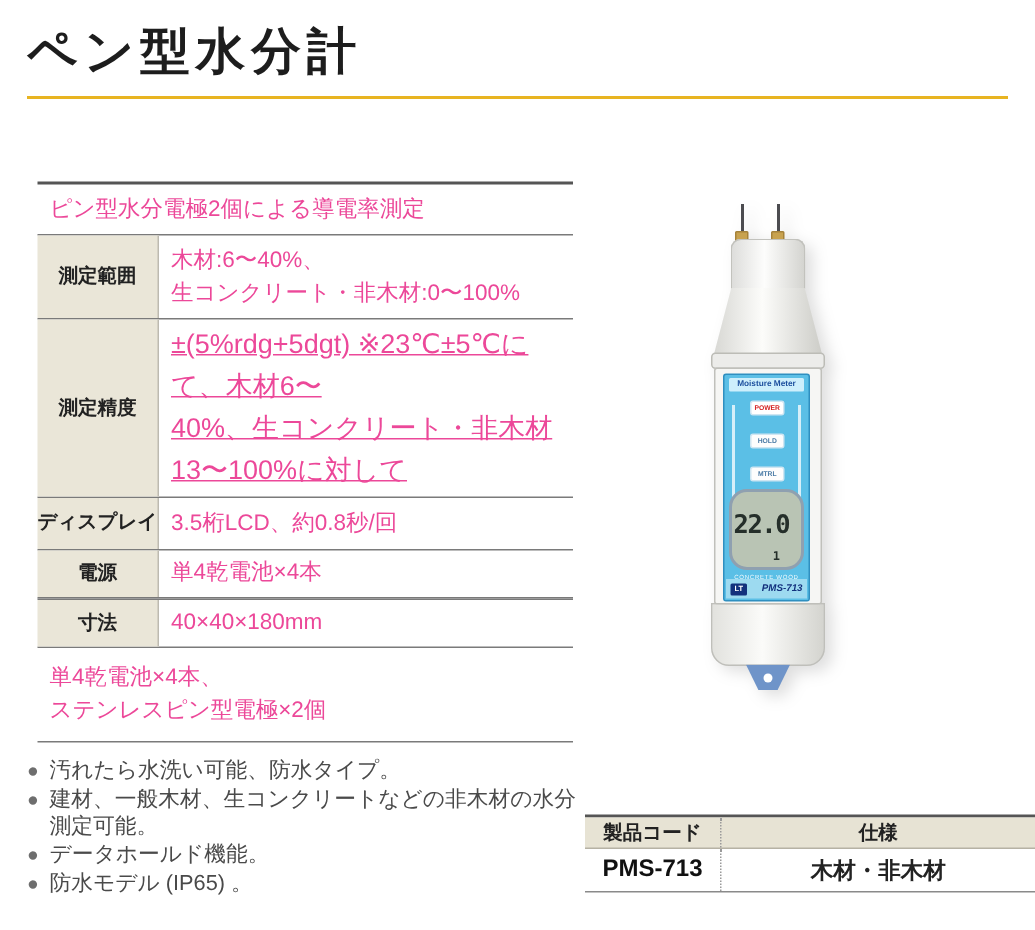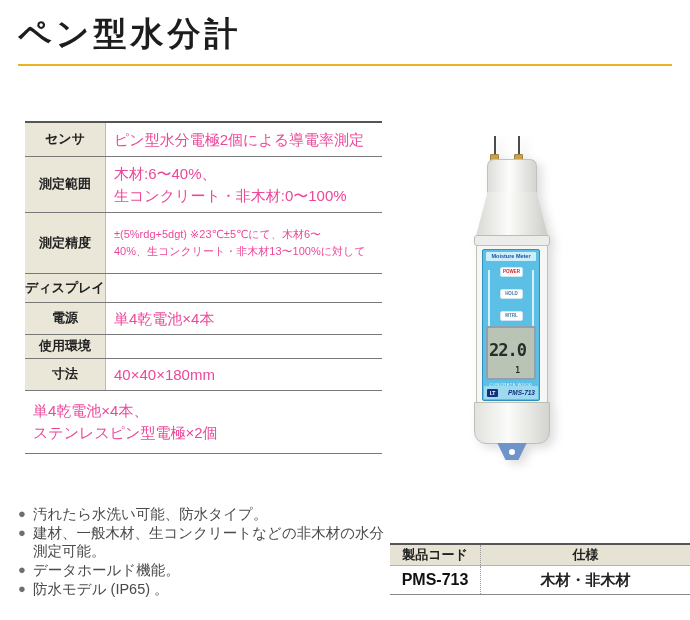--- a/index.html
+++ b/index.html
@@ -26,21 +26,21 @@
   .slabel{
     width:80px;flex:0 0 80px;background:#eae6d8;
     display:flex;align-items:center;justify-content:center;
     font-weight:bold;font-size:13px;color:#222;text-align:center;
     border-right:1px solid #bdbab0;line-height:1.25;
   }
   .svalue{
     flex:1;display:flex;align-items:center;padding:3px 4px 3px 8px;
     white-space:pre-line;line-height:1.45;color:#ec4899;
   }
-  .svalue.small{font-size:11px;line-height:1.55;}
+  .svalue.small{font-size:18px;line-height:1.55;text-decoration:underline;}
   .h27{min-height:27px}.h50{min-height:49px}.h55{min-height:54px}
   .h28{min-height:28px}.h26{min-height:25px}.h25{min-height:23px}
   .h24{min-height:23px}.h56{min-height:56px}
   
   .notes{position:absolute;left:18px;top:505px;width:380px;
     font-size:14.5px;color:#4a4a4a;line-height:18px;}
   .note-item{display:flex;margin-bottom:1px;}
   .note-glyph{flex:0 0 15px;color:#6e6e6e;font-size:13px;line-height:18px;}
   .note-text{flex:1;}
   
@@ -81,21 +81,21 @@
     font-size:5.5px;line-height:9px;color:#1c4f9e;font-weight:bold;}
   .deco-line{position:absolute;top:20px;width:2px;height:62px;background:rgba(255,255,255,.75);}
   .deco-line.dl{left:5px}.deco-line.dr{right:5px}
   .dev-btn{position:absolute;left:17px;width:23px;height:10px;background:#fdfdfd;
     border:1px solid #cfe6f2;border-radius:2px;box-sizing:border-box;
     text-align:center;font-size:4.5px;line-height:8px;font-weight:bold;}
   .dev-btn.power{top:17px;color:#d41f1f;background:#fff;}
   .dev-btn.hold{top:39px;color:#4a7ba6;}
   .dev-btn.mtrl{top:61px;color:#4a7ba6;}
   .lcd{position:absolute;left:3px;top:76px;width:50px;height:54px;
-    background:#b9c4b4;border:2px solid #8fa0b0;border-radius:2px;box-sizing:border-box;}
+    background:#b9c4b4;border:2px solid #8fa0b0;border-radius:12px;box-sizing:border-box;}
   .lcd-value{position:absolute;right:8px;top:12px;
     font-family:"DejaVu Sans Mono",monospace;font-size:17px;font-weight:bold;
     color:#252f2a;letter-spacing:-1px;}
   .lcd-sub{position:absolute;right:14px;bottom:3px;
     font-family:"DejaVu Sans Mono",monospace;font-size:8px;font-weight:bold;color:#252f2a;}
   .scale-labels{position:absolute;left:0;right:0;top:132px;text-align:center;
     font-size:4px;color:rgba(255,255,255,.95);letter-spacing:.5px;}
   .brand-band{position:absolute;left:1px;right:1px;bottom:1px;height:13px;
     background:#9ddaf0;display:flex;align-items:center;padding:0 3px;box-sizing:border-box;}
   .logo-box{width:11px;height:8px;background:#13317d;border-radius:1px;
@@ -111,42 +111,41 @@
     border-radius:50%;background:#ffffff;}
 </style>
 </head>
 <body>
 
 <div class="page-title">ペン型水分計</div>
 <div class="title-rule"></div>
 
 <div class="spec-table">
   <div class="srow">
-    <div class="slabel h27">センサ</div>
     <div class="svalue h27">ピン型水分電極2個による導電率測定</div>
   </div>
   <div class="srow">
     <div class="slabel h50">測定範囲</div>
     <div class="svalue h50">木材:6〜40%、
 生コンクリート・非木材:0〜100%</div>
   </div>
   <div class="srow">
     <div class="slabel h55">測定精度</div>
     <div class="svalue small h55">±(5%rdg+5dgt) ※23℃±5℃にて、木材6〜
 40%、生コンクリート・非木材13〜100%に対して</div>
   </div>
   <div class="srow">
     <div class="slabel h28">ディスプレイ</div>
+    <div class="svalue h28">3.5桁LCD、約0.8秒/回</div>
   </div>
   <div class="srow">
     <div class="slabel h26">電源</div>
     <div class="svalue h26">単4乾電池×4本</div>
   </div>
   <div class="srow">
-    <div class="slabel h25">使用環境</div>
   </div>
   <div class="srow">
     <div class="slabel h26">寸法</div>
     <div class="svalue h26">40×40×180mm</div>
   </div>
   <div class="srow">
     <div class="svalue h56">単4乾電池×4本、
 ステンレスピン型電極×2個</div>
   </div>
 </div>

